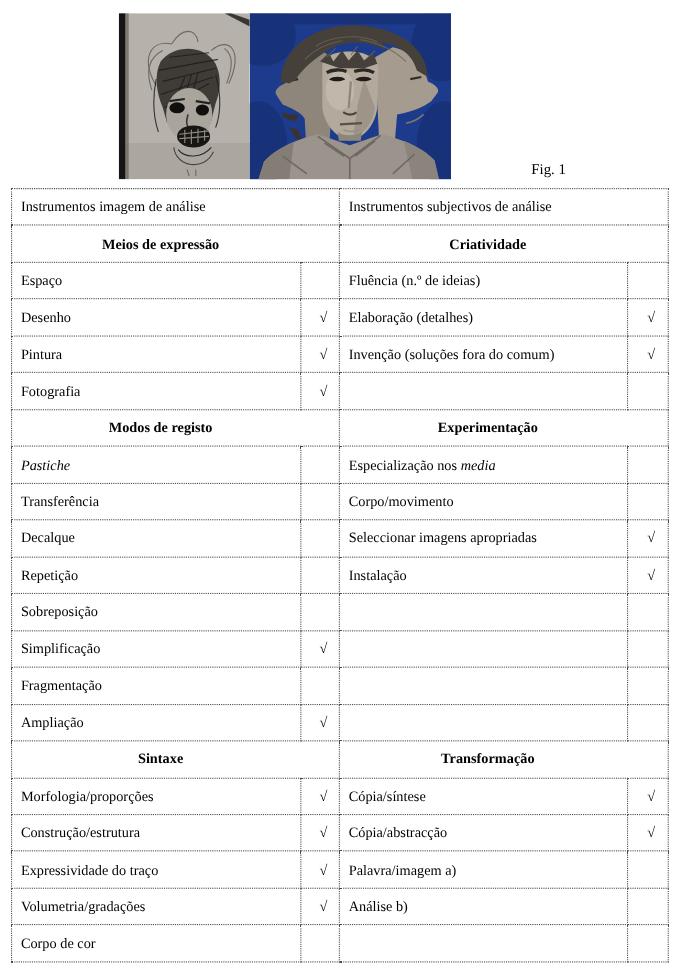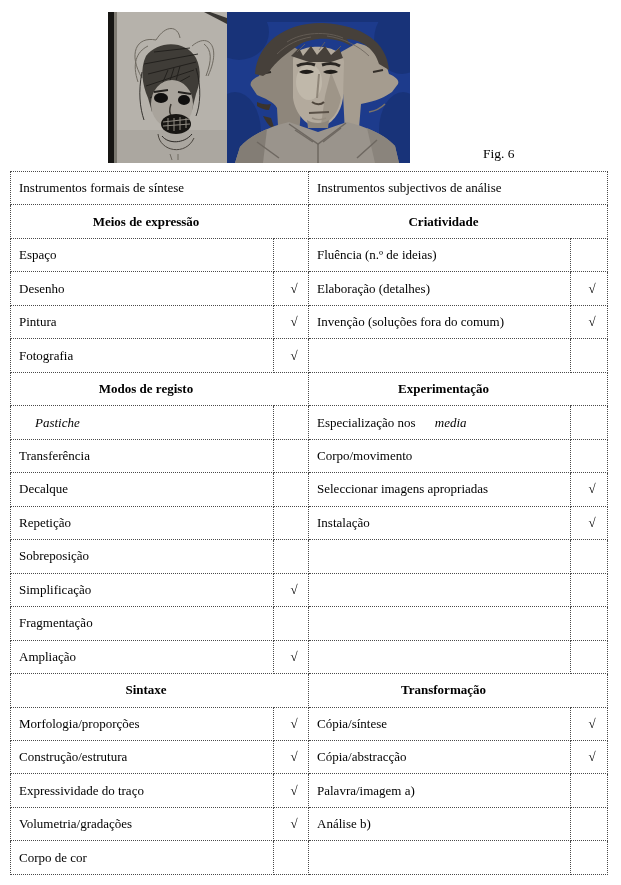--- a/index.html
+++ b/index.html
@@ -26,21 +26,21 @@
   }
   td.check{
     text-align:center;padding:0;font-size:13px;
   }
   td.section{
     font-weight:bold;text-align:center;padding:0;
   }
   td.section.lhalf{padding-right:35px;}
   td.section.rhalf{padding-right:37px;text-align:center;}
   td.head{padding-left:8px;}
-  .it{font-style:italic;margin-left:16px;}
+  .it{font-style:italic;}
 </style>
 </head>
 <body>
 
 <div class="figures">
 
   <svg width="119" height="151" viewBox="0 0 119 151" xmlns="http://www.w3.org/2000/svg">
     <rect x="0" y="0" width="119" height="151" fill="#b6b2ab"></rect>
     <rect x="0" y="118" width="119" height="33" fill="#a29e97" opacity="0.55"></rect>
     <rect x="0" y="0" width="6" height="151" fill="#161513"></rect>
@@ -132,32 +132,32 @@
       <path d="M62,112 L91,132 L119,111"></path>
       <path d="M91,132 L91,151"></path>
       <path d="M68,118 L86,130"></path>
       <path d="M114,116 L96,130"></path>
       <path d="M30,130 L52,146 M150,128 L130,146"></path>
     </g>
     <path d="M80,108 C85,112 97,112 102,108 L101,116 L81,116 Z" fill="#8e867b"></path>
   </svg>
 </div>
 
-<div class="figcaption">Fig. 6</div>
+<div class="figcaption">Fig. 1</div>
 
 <table class="cmp">
   <colgroup>
     <col style="width:263px">
       <col style="width:35px">
       <col style="width:262px">
       <col style="width:37px">
   </colgroup>
   <tbody id="cmp-body">
       <tr>
-        <td colspan="2" class="head lhalf">Instrumentos formais de síntese</td>
+        <td colspan="2" class="head lhalf">Instrumentos imagem de análise</td>
         <td colspan="2" class="head rhalf">Instrumentos subjectivos de análise</td>
       </tr>
       <tr>
         <td colspan="2" class="section lhalf">Meios de expressão</td>
         <td colspan="2" class="section rhalf">Criatividade</td>
       </tr>
       <tr>
         <td>Espaço</td>
         <td class="check"></td>
         <td>Fluência (n.º de ideias)</td>

